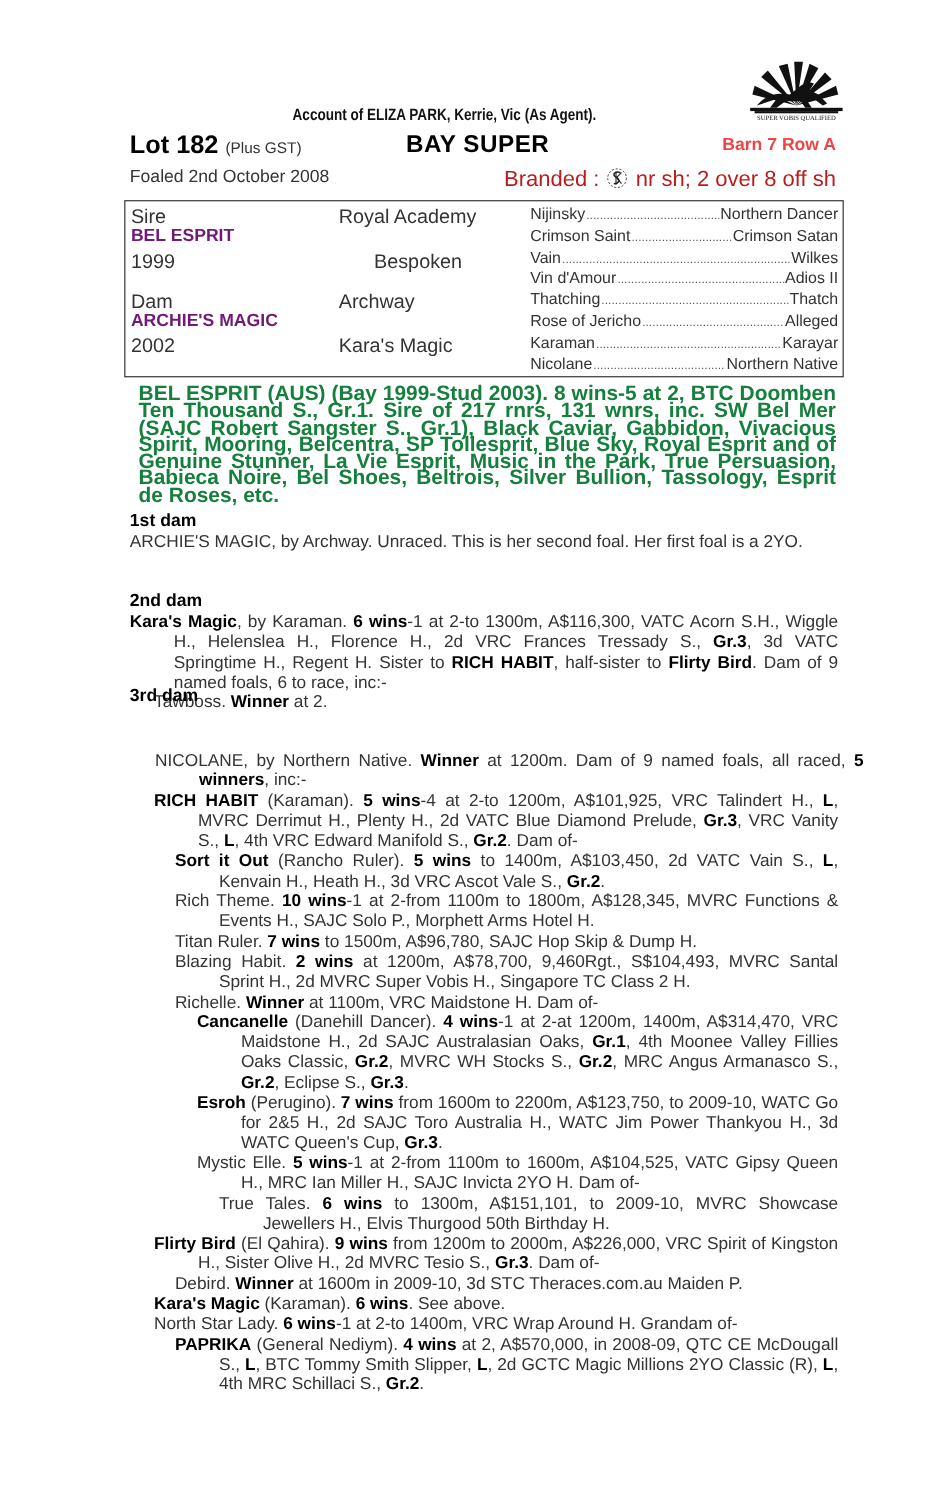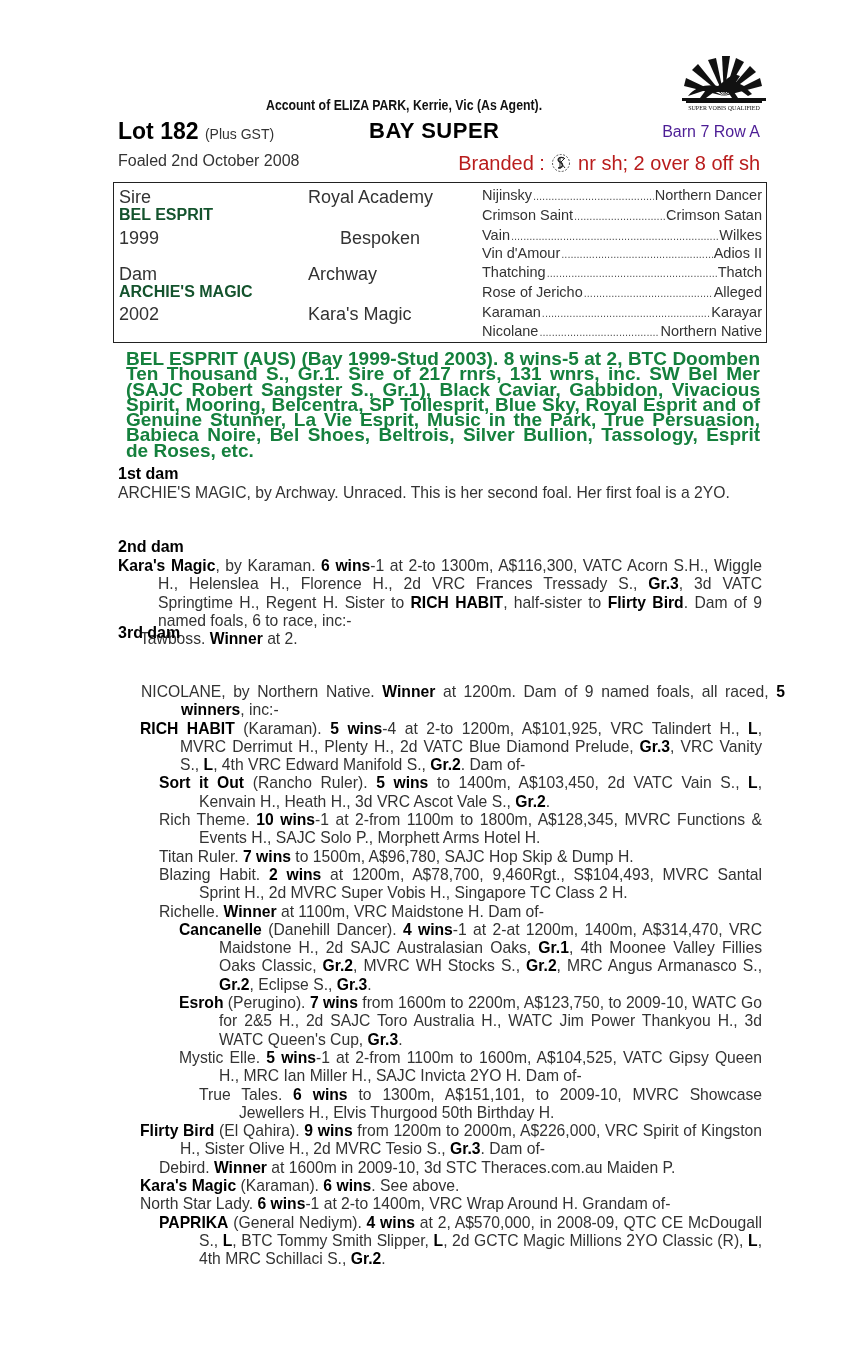--- a/index.html
+++ b/index.html
@@ -12,30 +12,30 @@
   .logo { position: absolute; left: 678px; top: 56px; width: 92px; height: 60px; }
   .logo svg { display: block; }
   .logo-caption { position: absolute; left: 0; top: 49px; width: 92px; text-align: center;
     font-family: "Liberation Serif", serif; font-size: 6px; letter-spacing: 0; color: #111; }
   .account { position: absolute; left: 266px; top: 96px; font-size: 15px; font-weight: bold;
     transform: scaleX(0.82); transform-origin: left top; letter-spacing: 0; white-space: nowrap; color:#111; }
   .lot-row { position: absolute; left: 118px; top: 118px; width: 644px; height: 28px; }
   .lot { position: absolute; left: 0; top: 0; font-size: 23px; font-weight: 900; color:#000; white-space: nowrap; }
   .lot .gst { font-size: 14px; font-weight: normal; color:#333; }
   .bay { position: absolute; left: 251px; top: 0; font-size: 22px; font-weight: 900; color:#000; letter-spacing: 0.5px; }
-  .barn { position: absolute; right: 2px; top: 5px; font-size: 16px; font-weight: 400; color:#4c1d95; }
+  .barn { position: absolute; right: 2px; top: 5px; font-size: 16px; font-weight: 700; color:#ef4444; }
   .foaled { position: absolute; left: 118px; top: 152px; font-size: 16px; color:#333; }
   .branded { position: absolute; right: 100px; top: 152px; font-size: 20px; color:#b91c1c; white-space: nowrap; }
   .brand-mark { display: inline-block; width: 22px; height: 20px; vertical-align: -3px; }
 
   
   .pedbox { position: absolute; left: 113px; top: 182px; width: 654px; height: 161px;
     border: 1.5px solid #222; box-sizing: border-box; }
   .ped-cell { position: absolute; font-size: 18px; color: #333; white-space: nowrap; }
-  .ped-cell.big { font-size: 16px; font-weight: 900; color: #14532d; }
+  .ped-cell.big { font-size: 16px; font-weight: 900; color: #701a75; }
   .gp-line { position: absolute; left: 368px; width: 280px; font-size: 14.5px; color:#333;
     display: flex; white-space: nowrap; }
   .gp-line .dots { flex: 1; overflow: hidden; margin: 0 1px; color:#555; letter-spacing: 0; }
   .gp-line .dots::before { content: "..................................................................................................."; font-size: 11px; }
 
   
   .sire-para { position: absolute; left: 126px; top: 351px; width: 634px;
     font-size: 19px; font-weight: 900; line-height: 15.3px; color: #15803d; text-align: justify; }
 
   

